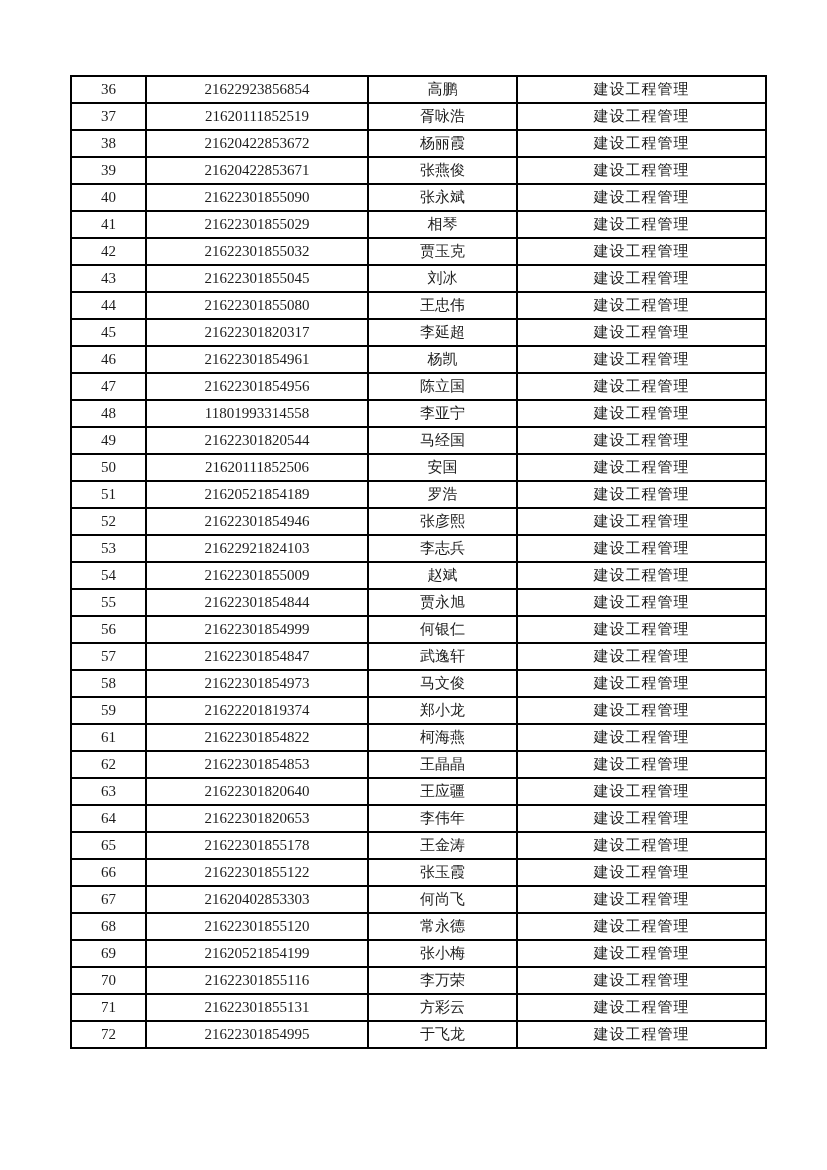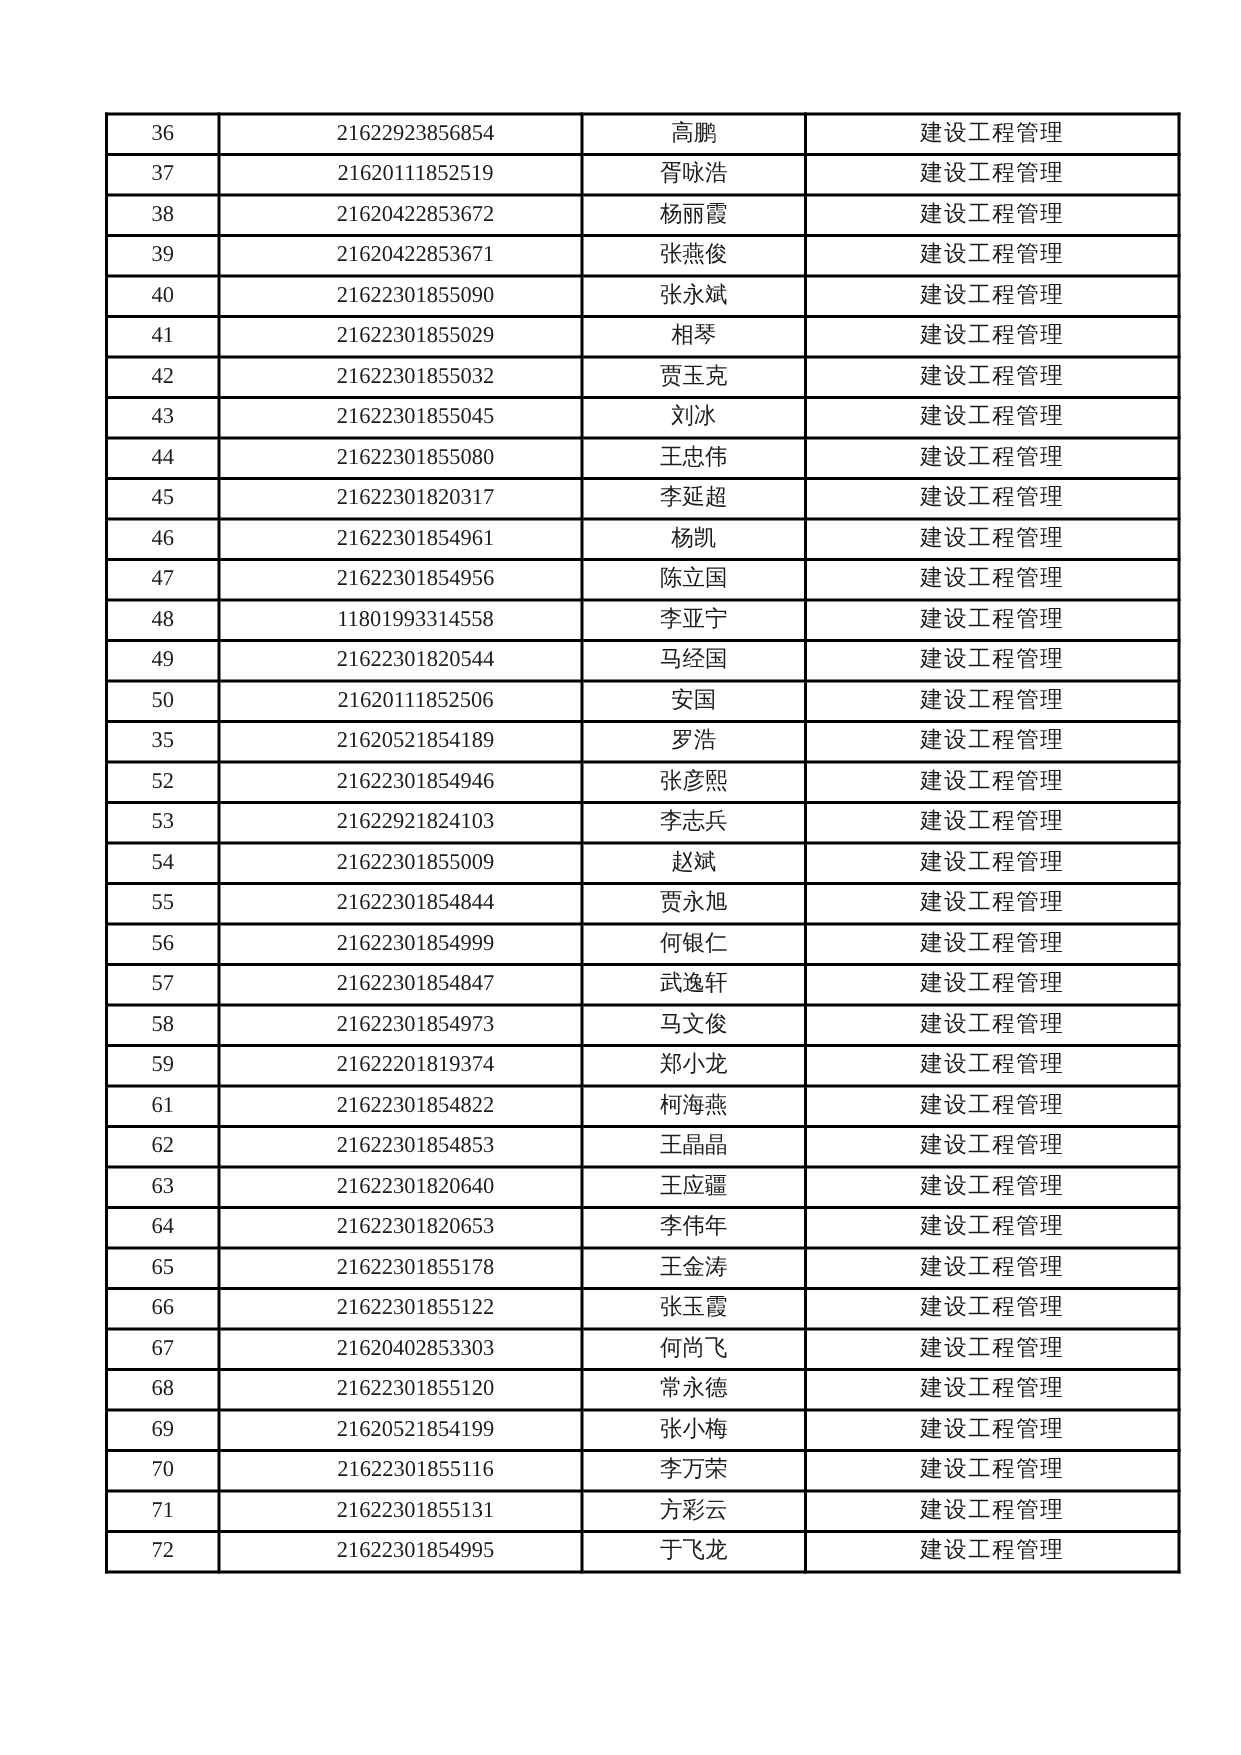--- a/index.html
+++ b/index.html
@@ -27,21 +27,21 @@
     height: 25px;
     padding: 0;
     text-align: center;
     vertical-align: middle;
     font-size: 15px;
     line-height: 25px;
     overflow: hidden;
     white-space: nowrap;
   }
   td.col-no    { width: 73px;  }
-  td.col-id    { width: 220px; font-variant-numeric: lining-nums; padding-left: 20px; }
+  td.col-id    { width: 220px; font-variant-numeric: lining-nums; }
   td.col-name  { width: 147px; }
   td.col-major { width: 247px; letter-spacing: 1px; border-radius: 13px; }
 </style>
 </head>
 <body>
 
 <table class="roster-table">
   <tbody id="table-body">
       <tr>
     <td class="col-no">36</td>
@@ -127,21 +127,21 @@
     <td class="col-name">马经国</td>
     <td class="col-major">建设工程管理</td>
   </tr>
       <tr>
     <td class="col-no">50</td>
     <td class="col-id">21620111852506</td>
     <td class="col-name">安国</td>
     <td class="col-major">建设工程管理</td>
   </tr>
       <tr>
-    <td class="col-no">35</td>
+    <td class="col-no">51</td>
     <td class="col-id">21620521854189</td>
     <td class="col-name">罗浩</td>
     <td class="col-major">建设工程管理</td>
   </tr>
       <tr>
     <td class="col-no">52</td>
     <td class="col-id">21622301854946</td>
     <td class="col-name">张彦熙</td>
     <td class="col-major">建设工程管理</td>
   </tr>

